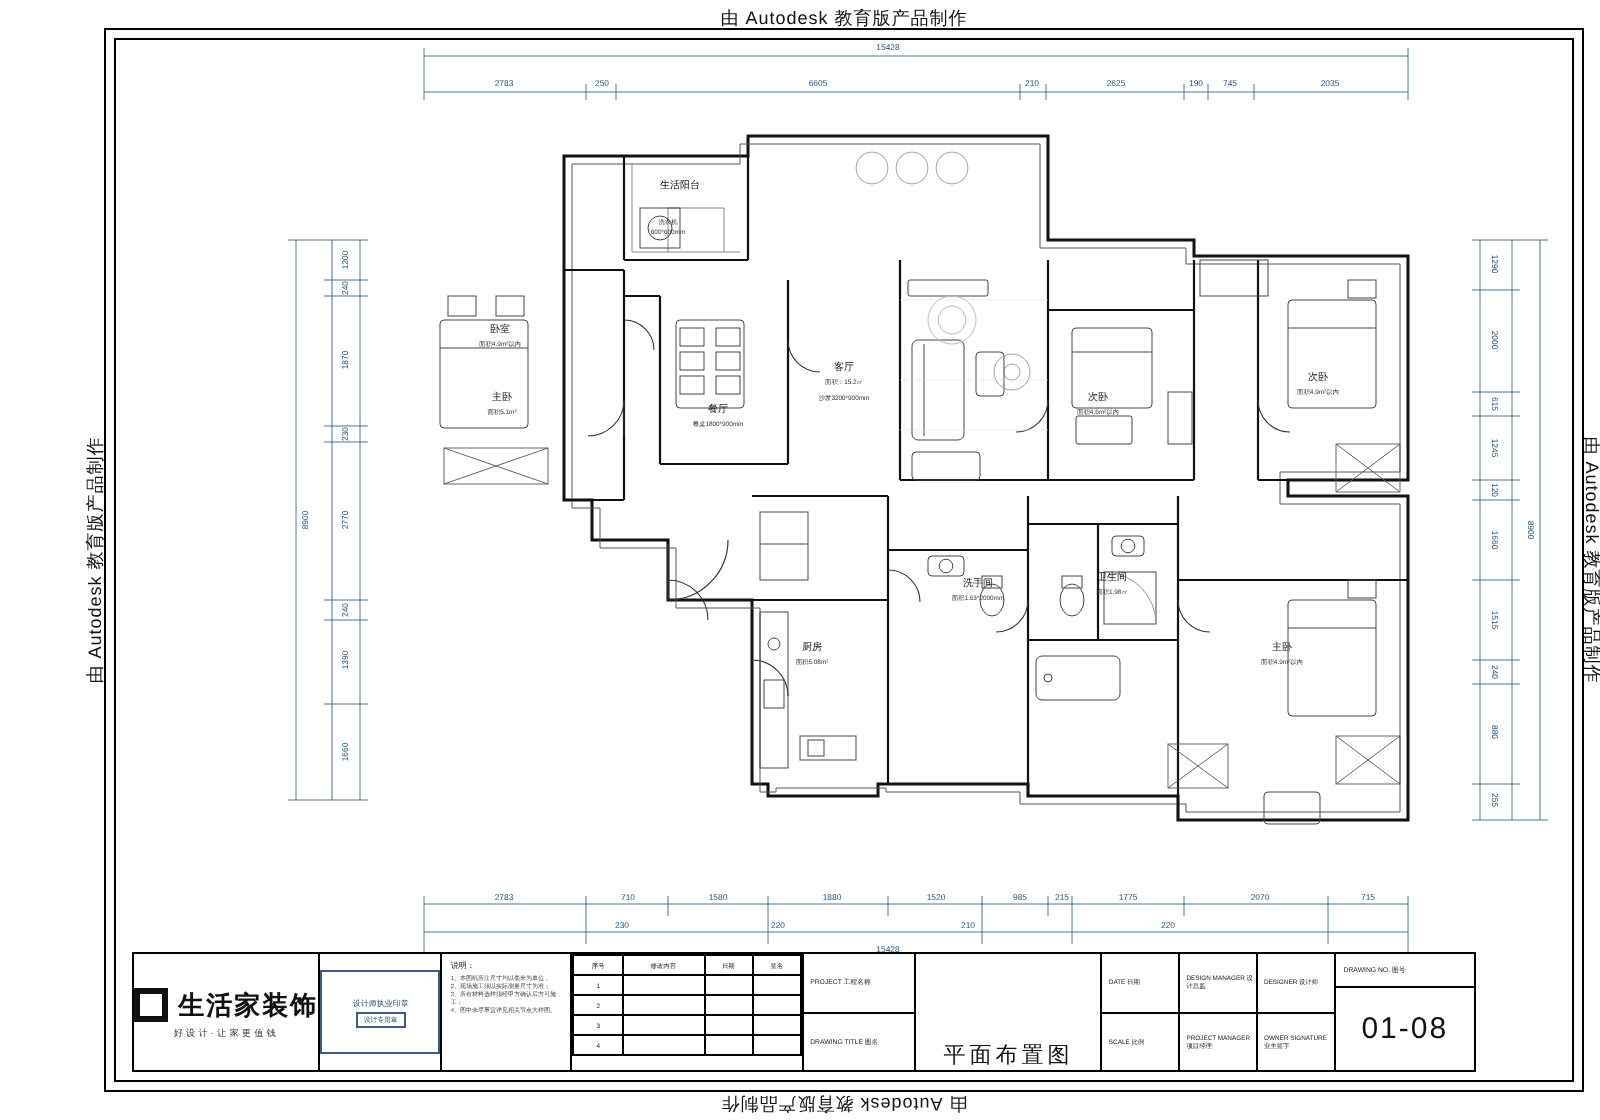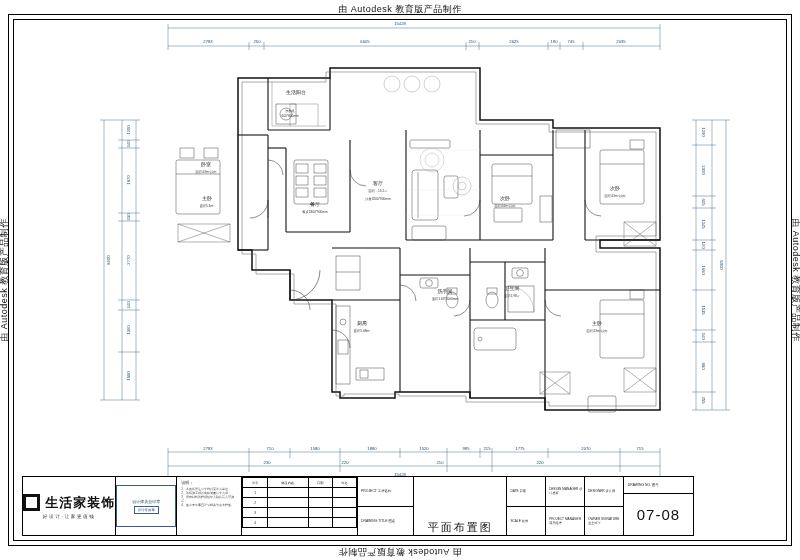--- a/index.html
+++ b/index.html
@@ -1,21 +1,21 @@
 <!DOCTYPE html>
 <html><head>
 <meta charset="utf-8">
 <style>
   html,body{margin:0;padding:0;}
   body{
     width:800px;height:560px;background:#ffffff;
     font-family:"Liberation Sans", sans-serif;
     color:#1a1a1a;overflow:hidden;position:relative;
   }
-  .sheet{position:absolute;inset:0;}
+  .sheet{position:absolute;inset:0;margin-left:44px;}
 
   
   .wm{position:absolute;font-size:9px;color:#111;letter-spacing:.5px;white-space:nowrap;}
   .wm-top{top:3px;left:50%;transform:translateX(-50%);}
   .wm-bottom{bottom:2px;left:50%;transform:translateX(-50%) rotate(180deg);}
   .wm-left{left:4px;top:50%;transform:translate(-50%,-50%) rotate(-90deg);transform-origin:center;}
   .wm-right{right:4px;top:50%;transform:translate(50%,-50%) rotate(90deg);transform-origin:center;}
 
   .border-outer{position:absolute;left:8px;top:14px;right:8px;bottom:14px;border:1px solid #000;}
   .border-inner{position:absolute;left:13px;top:19px;right:13px;bottom:19px;border:1px solid #000;}
@@ -502,17 +502,17 @@
       </div>
       <div class="meta-row">
         <span class="meta-c">SCALE 比例</span>
         <span class="meta-c">PROJECT MANAGER 项目经理</span>
         <span class="meta-c">OWNER SIGNATURE 业主签字</span>
       </div>
     </div>
 
     <div class="tb-sheet">
       <div class="sheet-top">DRAWING NO. 图号</div>
-      <div class="sheet-no">07-08</div>
+      <div class="sheet-no">01-08</div>
     </div>
   </div>
 
 </div>
 
 </body></html>

